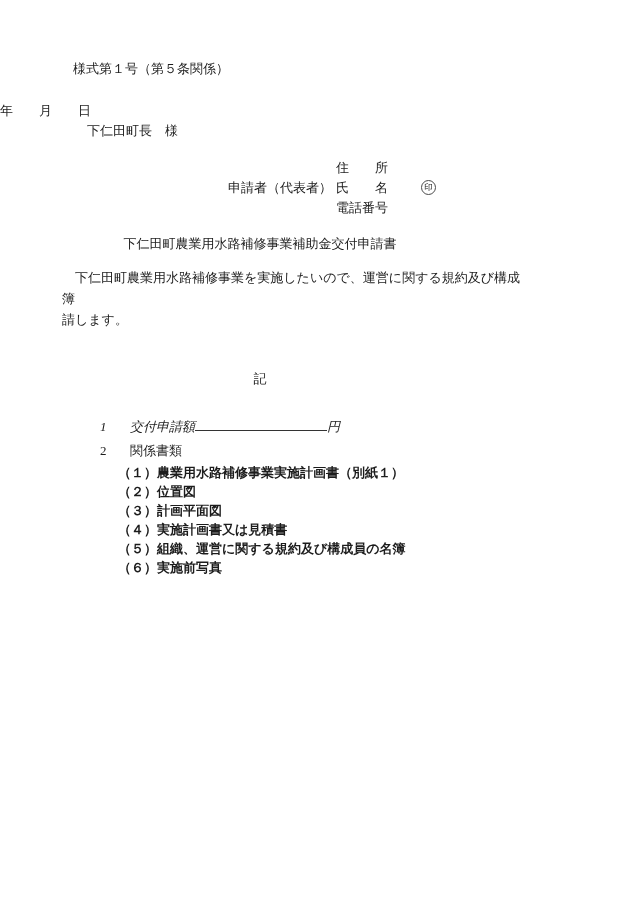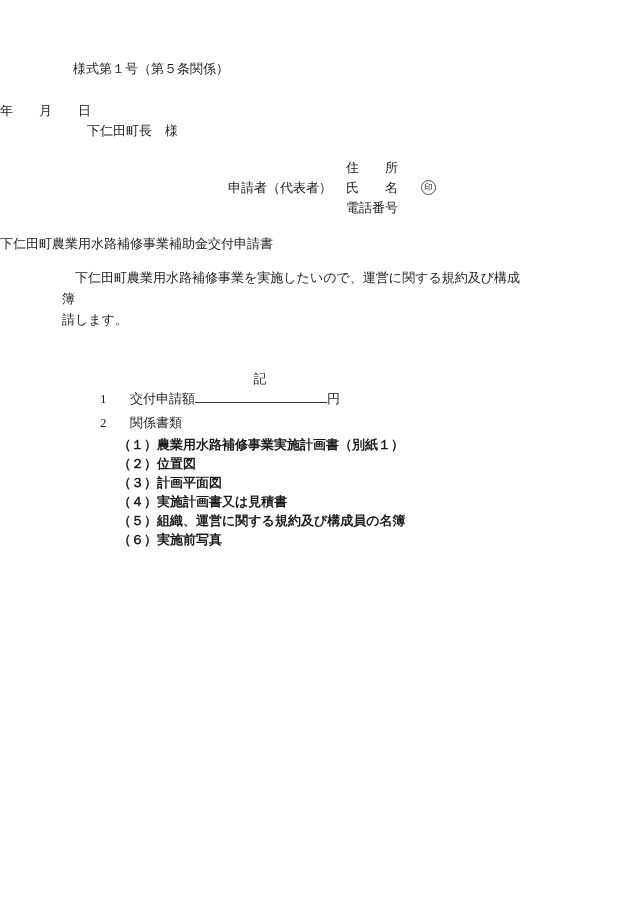--- a/index.html
+++ b/index.html
@@ -21,46 +21,46 @@
   .date-line   { margin-top: 22px; text-align: left; margin-right: 66px; }
   .addressee   { margin-left: 87px; }
 
   .applicant-block {
     position: relative;
     margin-top: 17px;
     margin-left: 228px;
     display: flex;
     align-items: center;
   }
-  .applicant-label { margin-right: 14px; }
+  .applicant-label { margin-right: 4px; }
   .applicant-fields div { line-height: 20px; }
   .seal-mark {
     position: absolute;
     right: 84px;
     top: 50%;
     margin-top: -8px;
     width: 15px;
     height: 15px;
     border: 1px solid #4a4a4a;
     border-radius: 50%;
     display: flex;
     align-items: center;
     justify-content: center;
     font-size: 8.5px;
     line-height: 1;
   }
 
-  .form-title { margin-top: 16px; }
+  .form-title { margin-top: 16px; text-align: center; }
 
   .body-paragraph { margin-top: 13px; margin-left: 62px; width: 502px; line-height: 21px; }
 
   .record-marker { margin-top: 39px; text-align: center; }
 
   .numbered-item { margin-left: 100px; }
-  .item-1 { margin-top: 0; }
+  .item-1 { margin-top: 28px; font-style: italic; }
   .item-2 { margin-top: 4px; }
   .item-number { display: inline-block; width: 30px; }
   .blank-line {
     display: inline-block;
     width: 132px;
     border-bottom: 1px solid #333333;
     height: 14px;
     vertical-align: baseline;
   }
 

